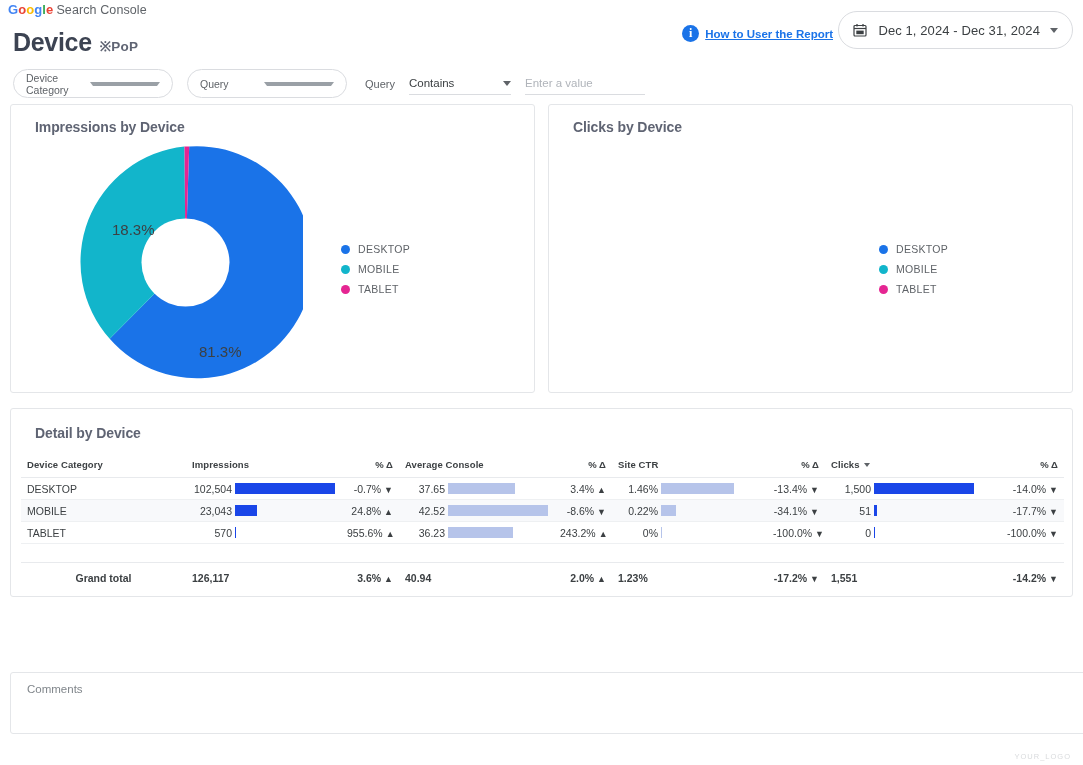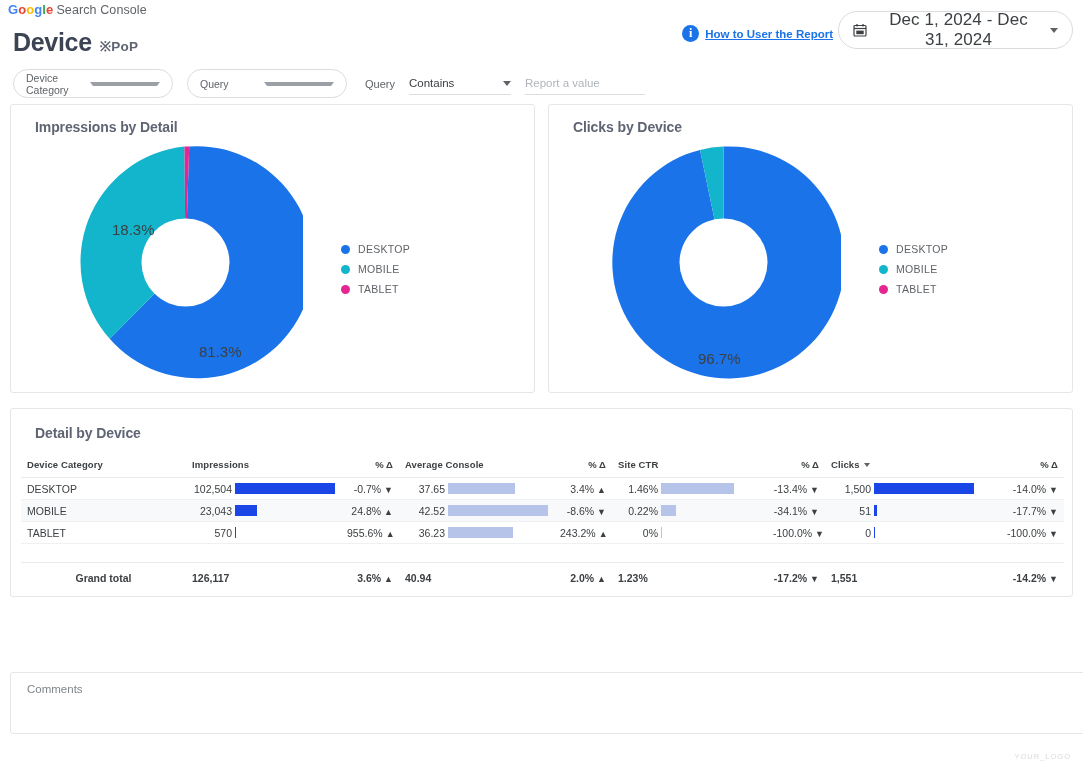--- a/index.html
+++ b/index.html
@@ -29,21 +29,21 @@
   .info-ic { width: 17px; height: 17px; border-radius: 50%; background: #1a73e8; color:#fff;
              font-size: 12px; font-weight: 700; display: flex; align-items: center; justify-content: center;
              font-family: "Liberation Serif", serif; }
   .howto a { font-size: 11.5px; color: #1a73e8; text-decoration: underline; font-weight: 700; }
 
   .datepick { position: absolute; right: 10px; top: 11px; width: 235px; height: 38px;
               border: 1px solid #dadce0; border-radius: 19px; display: flex; align-items: center;
               padding: 0 14px; gap: 10px; background:#fff; }
   .cal-ic { width: 14px; height: 14px; position: relative; flex: 0 0 auto; }
   .cal-ic svg { display:block; }
-  .datetxt { flex: 1; font-size: 17px; color: #3c4043; text-align: center; letter-spacing: .1px; }
+  .datetxt { flex: 1; font-size: 13px; color: #3c4043; text-align: right; letter-spacing: .1px; }
   .caret { width: 0; height: 0; border-left: 4px solid transparent; border-right: 4px solid transparent;
            border-top: 5px solid #5f6368; }
 
   
   .filters { position: absolute; left: 13px; top: 69px; display: flex; align-items: center; gap: 14px; }
   .fchip { width: 160px; height: 29px; border: 1px solid #dadce0; border-radius: 15px;
            display: flex; align-items: center; padding: 0 12px; background: #fff; }
   .fchip span { font-size: 10.5px; color: #5f6368; flex: 1; }
   .fchip .caret { border-top-color: #9aa0a6; border-left-width: 3.5px; border-right-width: 3.5px; border-top-width: 4.5px;}
   .qlabel { font-size: 11px; color: #5f6368; margin-left: 4px; }
@@ -149,26 +149,26 @@
     <div class="fchip">
       <span>Query</span>
       <span class="caret"></span>
     </div>
     <div class="qlabel">Query</div>
     <div class="qsel">
       <span>Contains</span>
       <span class="caret"></span>
     </div>
     <div class="qinput">
-      <span>Report a value</span>
+      <span>Enter a value</span>
     </div>
   </div>
 
   <div class="card" id="card-impr">
-    <div class="card-title abs">Impressions by Detail</div>
+    <div class="card-title abs">Impressions by Device</div>
     <div class="donut-wrap">
       <div class="donut">
         <svg width="235" height="235" viewBox="0 0 235 235">
 
           <path d="M 117.5 117.5 L 121.19 1.56 A 116 116 0 1 1 41.71 193.84 Z" fill="#1a73e8"></path>
 
           <path d="M 117.5 117.5 L 41.71 193.84 A 116 116 0 0 1 116.48 1.50 Z" fill="#12b5cb"></path>
 
           <path d="M 117.5 117.5 L 116.48 1.50 A 116 116 0 0 1 121.19 1.56 Z" fill="#e52592"></path>
           <circle cx="117.5" cy="117.5" r="44" fill="#ffffff"></circle>
@@ -188,32 +188,20 @@
       </div>
       <div class="legitem">
         <span class="dot" style="background:#e52592"></span>
         <span>TABLET</span>
       </div>
     </div>
   </div>
 
   <div class="card" id="card-clicks">
     <div class="card-title abs">Clicks by Device</div>
-    <div class="donut-wrap">
-      <div class="donut">
-        <svg width="235" height="235" viewBox="0 0 235 235">
-
-          <path d="M 117.5 117.5 L 117.5 1.5 A 116 116 0 1 1 94.04 4.90 Z" fill="#1a73e8"></path>
-
-          <path d="M 117.5 117.5 L 94.04 4.90 A 116 116 0 0 1 117.5 1.5 Z" fill="#12b5cb"></path>
-          <circle cx="117.5" cy="117.5" r="44" fill="#ffffff"></circle>
-        </svg>
-        <div class="slice-lbl" style="left:92px; top:205px;">96.7%</div>
-      </div>
-    </div>
     <div class="legend">
       <div class="legitem">
         <span class="dot" style="background:#1a73e8"></span>
         <span>DESKTOP</span>
       </div>
       <div class="legitem">
         <span class="dot" style="background:#12b5cb"></span>
         <span>MOBILE</span>
       </div>
       <div class="legitem">

